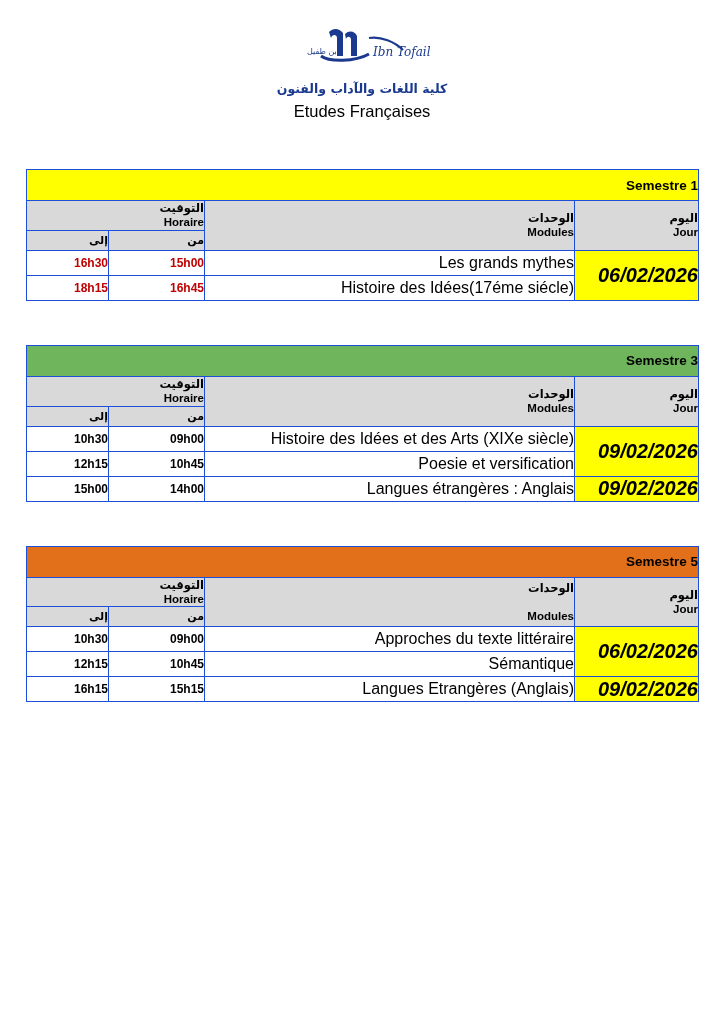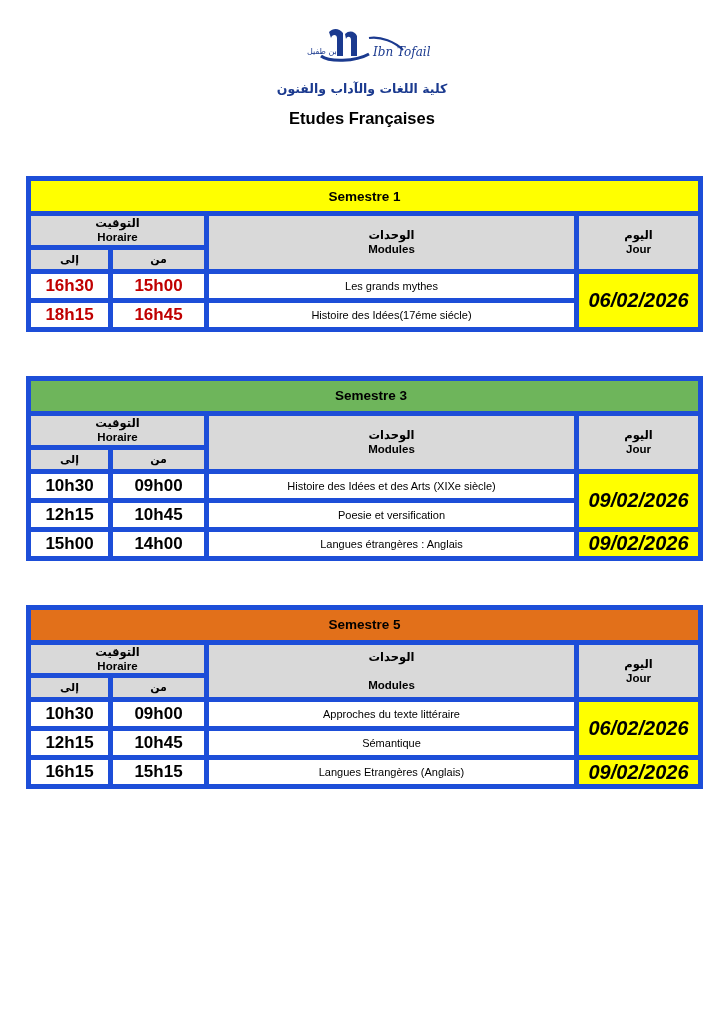--- a/index.html
+++ b/index.html
@@ -47,36 +47,36 @@
     text-align: center;
     font-family: "DejaVu Sans", sans-serif;
     font-size: 17px;
     font-weight: bold;
     margin-top: 17px;
     color: #000;
   }
   .title-fr {
     text-align: center;
     font-size: 16.5px;
-    font-weight: bold;
-    margin-top: 13px;
+    font-weight: normal;
+    margin-top: 6px;
     color: #000;
   }
 
   
   table.sched {
     border-collapse: collapse;
     width: 672px;
     margin: 0 auto;
     table-layout: fixed;
   }
   table.sched td, table.sched th {
-    border: 5px solid #1d4ed8;
+    border: 1px solid #1d4ed8;
     padding: 0;
-    text-align: center;
+    text-align: right;
     vertical-align: middle;
   }
   .sem-banner {
     height: 30px;
     font-size: 13.5px;
     font-weight: bold;
     color: #000;
   }
   .sem1 .sem-banner { background: #ffff00; }
   .sem3 .sem-banner { background: #6eb55b; padding-left: 13px; }
@@ -96,27 +96,27 @@
   .hdr-sub {
     background: #d9d9d9;
     font-size: 11px;
     font-weight: bold;
     font-family: "DejaVu Sans", sans-serif;
     height: 19px;
     margin-left: 8px;
   }
   .cell-time {
     height: 24px;
-    font-size: 17px;
+    font-size: 12px;
     font-weight: bold;
     margin-top: 24px;
   }
   .cell-mod {
     height: 24px;
-    font-size: 11px;
+    font-size: 16px;
     padding: 0 6px;
   }
   .cell-date {
     background: #ffff00;
     font-size: 20px;
     font-weight: bold;
     font-style: italic;
   }
   .red { color: #c00000; }
 

